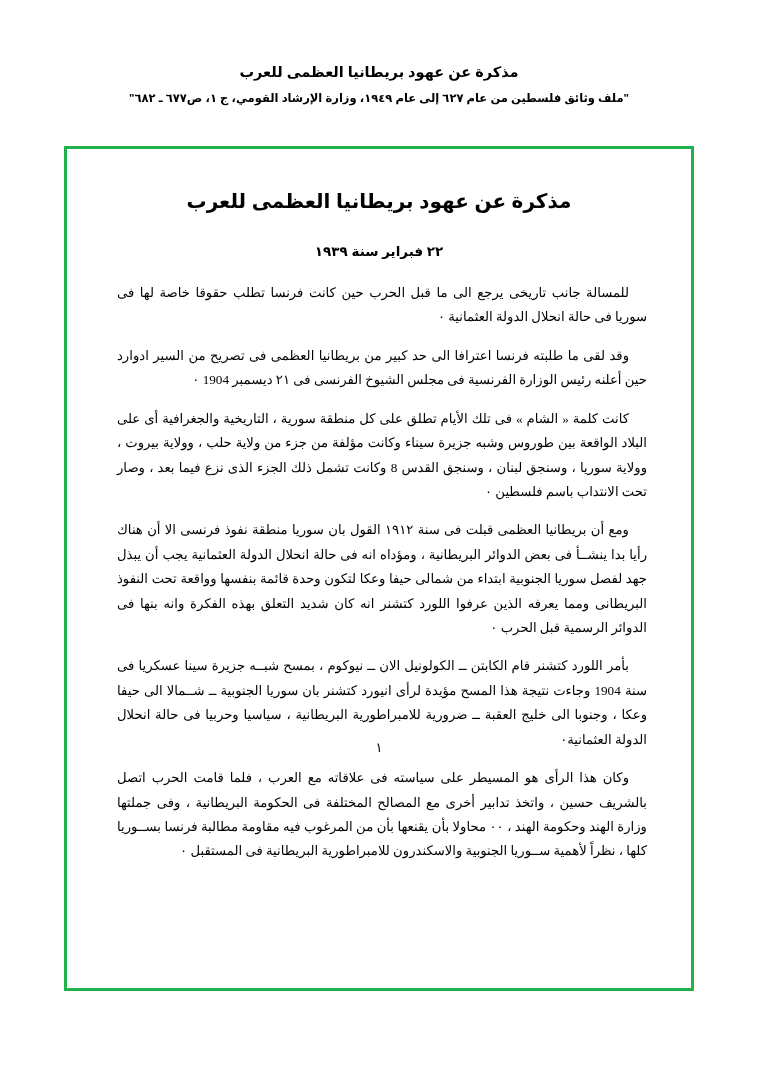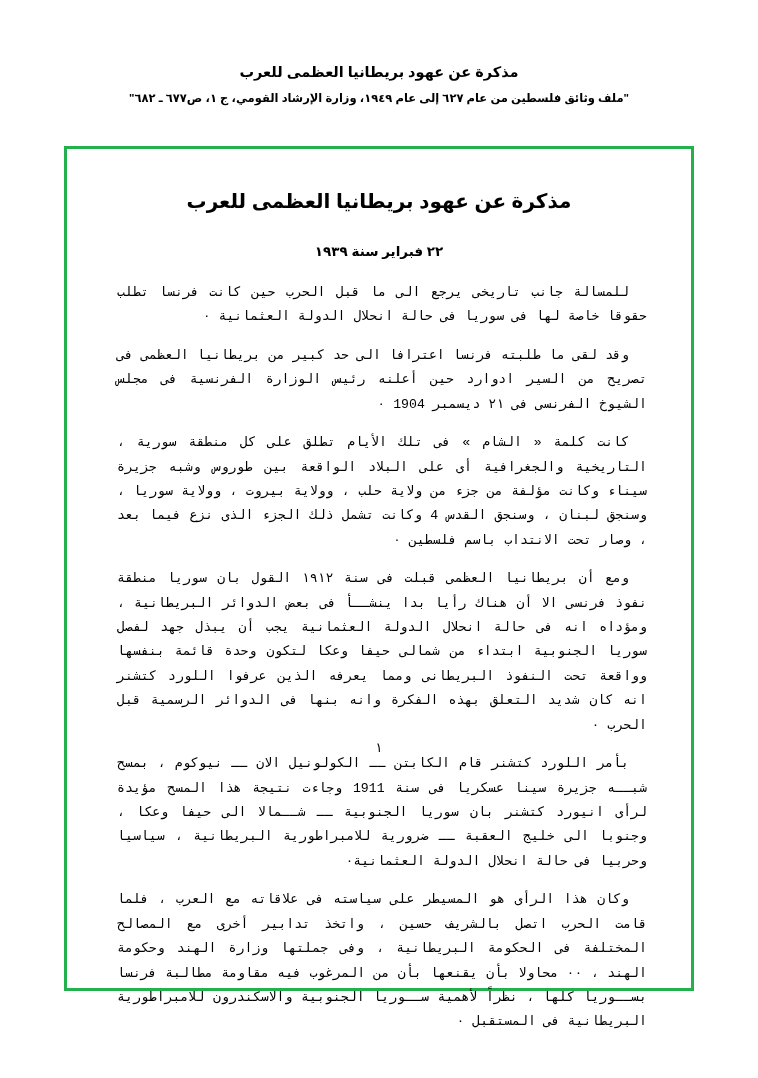--- a/index.html
+++ b/index.html
@@ -73,21 +73,21 @@
   .body-text {
     margin-top: 22px;
   }
   .para {
     font-size: 13.2px;
     line-height: 1.85;
     text-align: justify;
     text-align-last: right;
     margin: 0 0 14px 6px;
     padding: 0 4px;
-    font-family: Liberation Mono, monospace;
+    font-family: Liberation Serif, serif;
   }
   .para.indent {
     text-indent: 18px;
   }
   .page-number {
     position: absolute;
     bottom: 32px;
     left: 0;
     width: 100%;
     text-align: center;
@@ -107,23 +107,23 @@
 
   <div class="frame">
     <div class="frame-inner">
 
       <div class="doc-title">مذكرة عن عهود بريطانيا العظمى للعرب</div>
       <div class="doc-date">٢٢ فبراير سنة ١٩٣٩</div>
 
       <div class="body-text">
         <p class="para indent">للمسالة جانب تاريخى يرجع الى ما قبل الحرب حين كانت فرنسا تطلب حقوقا خاصة لها فى سوريا فى حالة انحلال الدولة العثمانية ٠</p>
         <p class="para indent">وقد لقى ما طلبته فرنسا اعترافا الى حد كبير من بريطانيا العظمى فى تصريح من السير ادوارد حين أعلنه رئيس الوزارة الفرنسية فى مجلس الشيوخ الفرنسى فى ٢١ ديسمبر 1904 ٠</p>
-        <p class="para indent">كانت كلمة « الشام » فى تلك الأيام تطلق على كل منطقة سورية ، التاريخية والجغرافية أى على البلاد الواقعة بين طوروس وشبه جزيرة سيناء وكانت مؤلفة من جزء من ولاية حلب ، وولاية بيروت ، وولاية سوريا ، وسنجق لبنان ، وسنجق القدس 4 وكانت تشمل ذلك الجزء الذى نزع فيما بعد ، وصار تحت الانتداب باسم فلسطين ٠</p>
+        <p class="para indent">كانت كلمة « الشام » فى تلك الأيام تطلق على كل منطقة سورية ، التاريخية والجغرافية أى على البلاد الواقعة بين طوروس وشبه جزيرة سيناء وكانت مؤلفة من جزء من ولاية حلب ، وولاية بيروت ، وولاية سوريا ، وسنجق لبنان ، وسنجق القدس 8 وكانت تشمل ذلك الجزء الذى نزع فيما بعد ، وصار تحت الانتداب باسم فلسطين ٠</p>
         <p class="para indent">ومع أن بريطانيا العظمى قبلت فى سنة ١٩١٢ القول بان سوريا منطقة نفوذ فرنسى الا أن هناك رأيا بدا ينشــأ فى بعض الدوائر البريطانية ، ومؤداه انه فى حالة انحلال الدولة العثمانية يجب أن يبذل جهد لفصل سوريا الجنوبية ابتداء من شمالى حيفا وعكا لتكون وحدة قائمة بنفسها وواقعة تحت النفوذ البريطانى ومما يعرفه الذين عرفوا اللورد كتشنر انه كان شديد التعلق بهذه الفكرة وانه بنها فى الدوائر الرسمية قبل الحرب ٠</p>
-        <p class="para indent">بأمر اللورد كتشنر قام الكابتن ــ الكولونيل الان ــ نيوكوم ، بمسح شبــه جزيرة سينا عسكريا فى سنة 1911 وجاءت نتيجة هذا المسح مؤيدة لرأى انيورد كتشنر بان سوريا الجنوبية ــ شــمالا الى حيفا وعكا ، وجنوبا الى خليج العقبة ــ ضرورية للامبراطورية البريطانية ، سياسيا وحربيا فى حالة انحلال الدولة العثمانية٠</p>
+        <p class="para indent">بأمر اللورد كتشنر قام الكابتن ــ الكولونيل الان ــ نيوكوم ، بمسح شبــه جزيرة سينا عسكريا فى سنة 1904 وجاءت نتيجة هذا المسح مؤيدة لرأى انيورد كتشنر بان سوريا الجنوبية ــ شــمالا الى حيفا وعكا ، وجنوبا الى خليج العقبة ــ ضرورية للامبراطورية البريطانية ، سياسيا وحربيا فى حالة انحلال الدولة العثمانية٠</p>
         <p class="para indent">وكان هذا الرأى هو المسيطر على سياسته فى علاقاته مع العرب ، فلما قامت الحرب اتصل بالشريف حسين ، واتخذ تدابير أخرى مع المصالح المختلفة فى الحكومة البريطانية ، وفى جملتها وزارة الهند وحكومة الهند ، ٠٠ محاولا بأن يقنعها بأن من المرغوب فيه مقاومة مطالبة فرنسا بســوريا كلها ، نظراً لأهمية ســوريا الجنوبية والاسكندرون للامبراطورية البريطانية فى المستقبل ٠</p>
       </div>
 
     </div>
   </div>
 
   <div class="page-number">١</div>
 
 </div>
 

